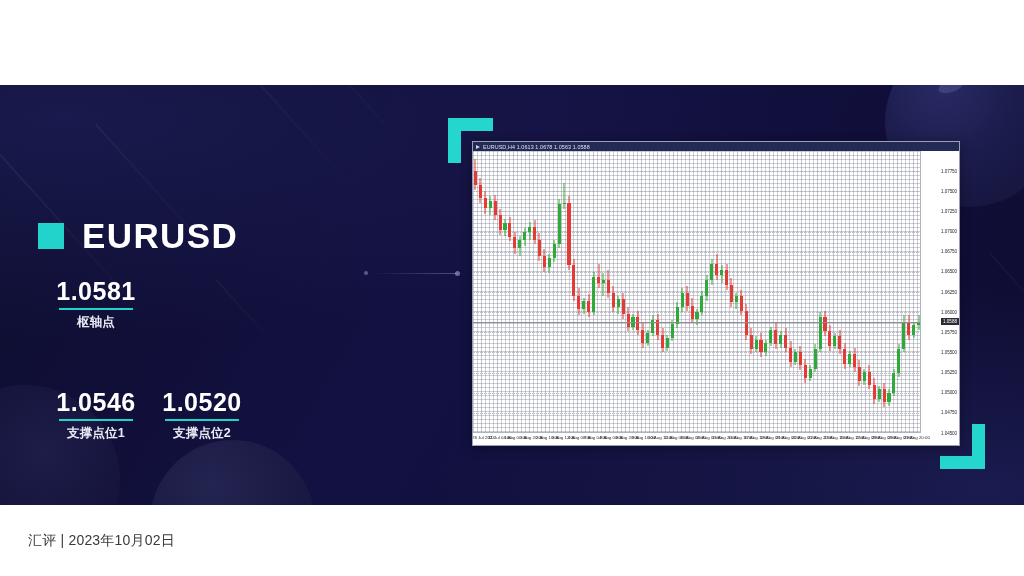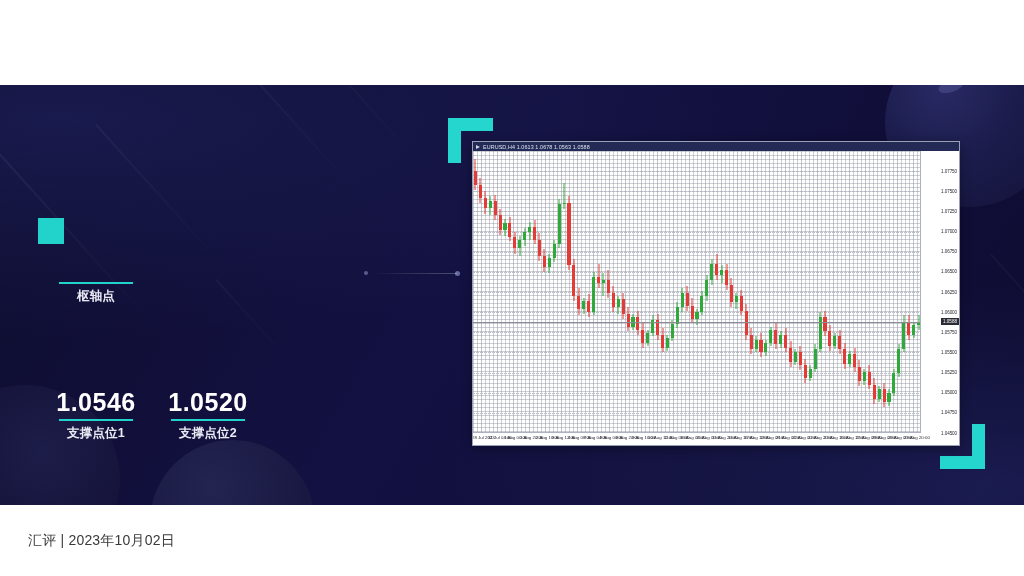--- a/index.html
+++ b/index.html
@@ -44,21 +44,21 @@
 
   .stat{position:absolute;text-align:center;}
   .stat .val{color:#ffffff;font-size:25px;font-weight:700;letter-spacing:.5px;line-height:1.05;}
   .stat .bar{width:74px;height:2px;background:#22D3CB;margin:4px auto 0;}
   .stat .lbl{color:#e9eaf4;font-size:12.5px;font-weight:700;margin-top:4px;letter-spacing:.2px;white-space:nowrap;}
 
   .stat-pivot{left:36px;top:193px;width:120px;}
   .stat-r1{left:36px;top:245px;width:120px;}
   .stat-r2{left:142px;top:245px;width:120px;}
   .stat-s1{left:36px;top:304px;width:120px;}
-  .stat-s2{left:148px;top:304px;width:120px;}
+  .stat-s2{left:142px;top:304px;width:120px;}
 
   .analysis{position:absolute;left:28px;top:390px;width:370px;}
   .analysis-title{color:#F0308C;font-size:14px;font-weight:700;letter-spacing:.3px;margin:0 0 6px;}
   .analysis-body{color:#ffffff;font-size:13px;font-weight:700;line-height:1.62;letter-spacing:.1px;margin:0;}
   .analysis-body div{white-space:nowrap;}
 
   
   .bracket{position:absolute;}
   .bracket span{position:absolute;background:#25D6CE;}
   .br-tl{left:448px;top:118px;width:45px;height:45px;}
@@ -131,23 +131,25 @@
     <div class="planet" style="left:150px;top:355px;width:165px;height:165px;background:radial-gradient(circle at 38% 28%, #23244f 0%, #1a1a45 50%, #131136 100%);"></div>
     <div class="planet" style="left:-70px;top:300px;width:190px;height:190px;background:radial-gradient(circle at 60% 35%, #1d1d49 0%, #141239 60%, #110f35 100%);"></div>
 
     <div class="dot" style="left:364px;top:186px;width:4px;height:4px;opacity:.75;"></div>
     <div class="dot" style="left:455px;top:186px;width:5px;height:5px;opacity:.9;"></div>
     <div class="hairline" style="left:372px;top:188px;width:85px;"></div>
     <div class="arc" style="left:-120px;top:330px;width:300px;height:300px;"></div>
 
     <div class="sym-row">
       <span class="sym-square"></span>
+      <span class="sym-name">EURUSD</span>
     </div>
 
     <div class="stat stat-pivot">
+      <div class="val">1.0581</div>
       <div class="bar"></div>
       <div class="lbl">枢轴点</div>
     </div>
     <div class="stat stat-s1">
       <div class="val">1.0546</div>
       <div class="bar"></div>
       <div class="lbl">支撑点位1</div>
     </div>
     <div class="stat stat-s2">
       <div class="val">1.0520</div>

